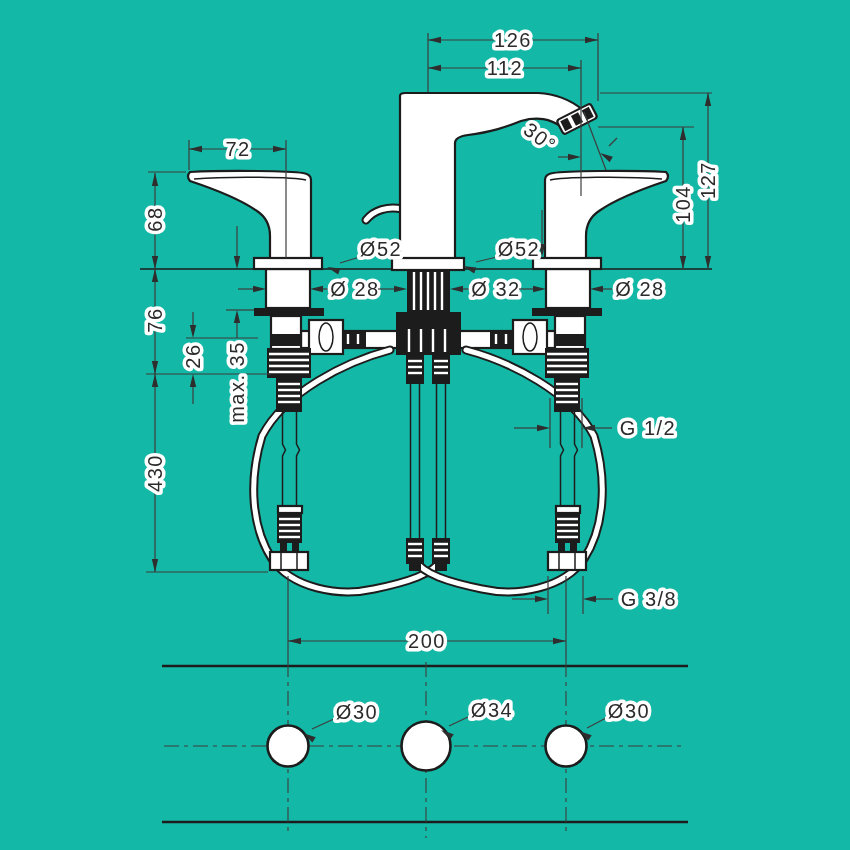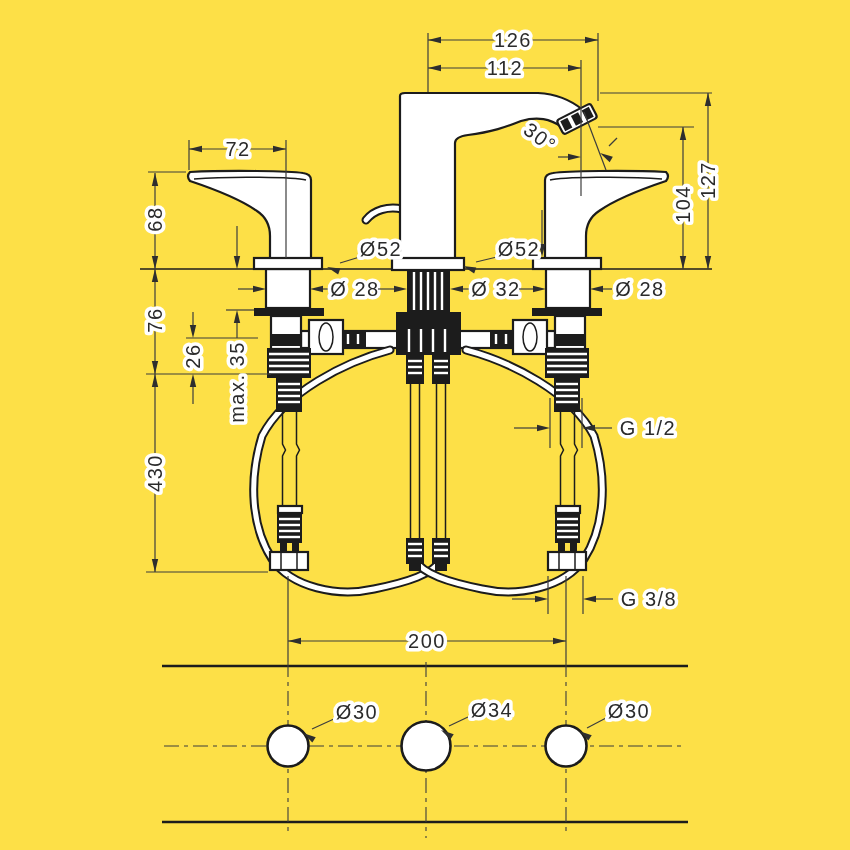--- a/index.html
+++ b/index.html
@@ -1,16 +1,16 @@
 <!DOCTYPE html>
 <html><head>
 <meta charset="utf-8">
 <style>
   html,body{margin:0;padding:0;background:#ffffff;}
-  .stage{position:relative;width:850px;height:850px;background:#fde047;overflow:hidden;}
+  .stage{position:relative;width:850px;height:850px;background:#14b8a6;overflow:hidden;}
   svg{display:block;}
   svg text{
     font-family:"Liberation Sans","DejaVu Sans",sans-serif;
     font-size:20px;
     fill:#2b2b2b;
     letter-spacing:1.5px;
     paint-order:stroke;
     stroke:#ffffff;
     stroke-width:7px;
     stroke-linejoin:round;

